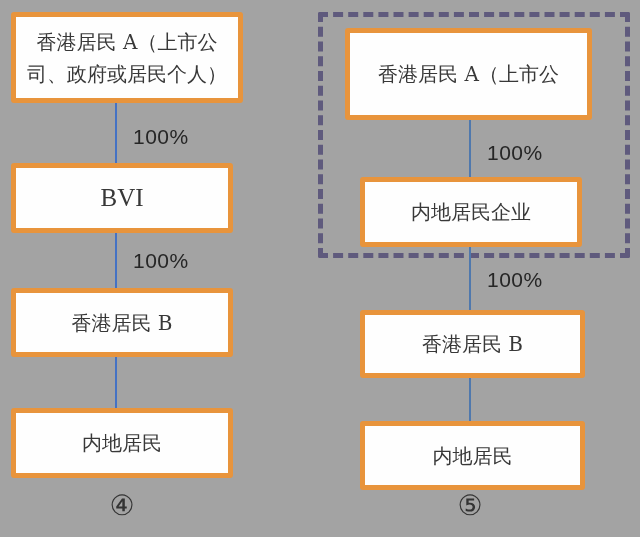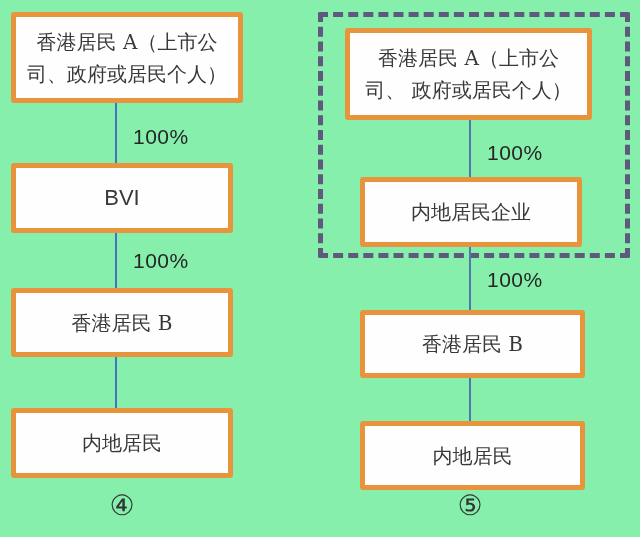--- a/index.html
+++ b/index.html
@@ -1,34 +1,34 @@
 <!DOCTYPE html>
 <html><head>
 <meta charset="utf-8">
 <style>
   html,body{margin:0;padding:0;background:#ffffff;}
   .canvas{
-    position:relative;width:640px;height:537px;background:#86efac;
+    position:relative;width:640px;height:537px;background:#a3a3a3;
     font-family:"DejaVu Serif","Liberation Serif",serif;
     color:#333333;overflow:hidden;
   }
   .node{
     position:absolute;box-sizing:border-box;
     border:5px solid #e8943c;border-radius:3px;background:#fefefe;
     display:flex;align-items:center;justify-content:center;
     text-align:center;font-size:20px;line-height:32px;color:#383838;
   }
   .two-line{flex-direction:column;}
   .connector{position:absolute;width:2px;background:#4472c4;}
   .connector.thin{width:2px;background:#4f78ad;}
   .pct{
     position:absolute;font-family:"Liberation Sans","DejaVu Sans",sans-serif;
     font-size:21px;color:#262626;font-weight:400;letter-spacing:0.5px;
   }
-  .bvi-label{font-family:Liberation Sans, sans-serif;font-size:22px;color:#383838;}
+  .bvi-label{font-family:Liberation Serif, serif;font-size:25px;color:#383838;}
   .group-dashed{
     position:absolute;box-sizing:border-box;
     border:5px dashed #5f5a7d;border-radius:2px;background:transparent;
   }
   .caption{
     position:absolute;font-size:28px;color:#333333;text-align:center;
     font-family:"DejaVu Serif","Liberation Serif",serif;
   }
 </style>
 </head>
@@ -65,21 +65,20 @@
 
     <div class="caption" style="left:92px;top:489px;width:60px;">④</div>
   </div>
 
   <div>
 
     <div class="group-dashed" style="left:318px;top:12px;width:312px;height:246px;"></div>
 
     <div class="node two-line" style="left:345px;top:28px;width:247px;height:92px;">
       <span>香港居民 A（上市公</span>
-      <span>司、 政府或居民个人）</span>
     </div>
 
     <div class="connector thin" style="left:469px;top:120px;height:57px;"></div>
     <div class="pct" style="left:487px;top:141px;">100%</div>
 
     <div class="node" style="left:360px;top:177px;width:222px;height:70px;font-family:Liberation Serif, serif;">
       <span>内地居民企业</span>
     </div>
 
     <div class="connector thin" style="left:469px;top:247px;height:63px;"></div>

